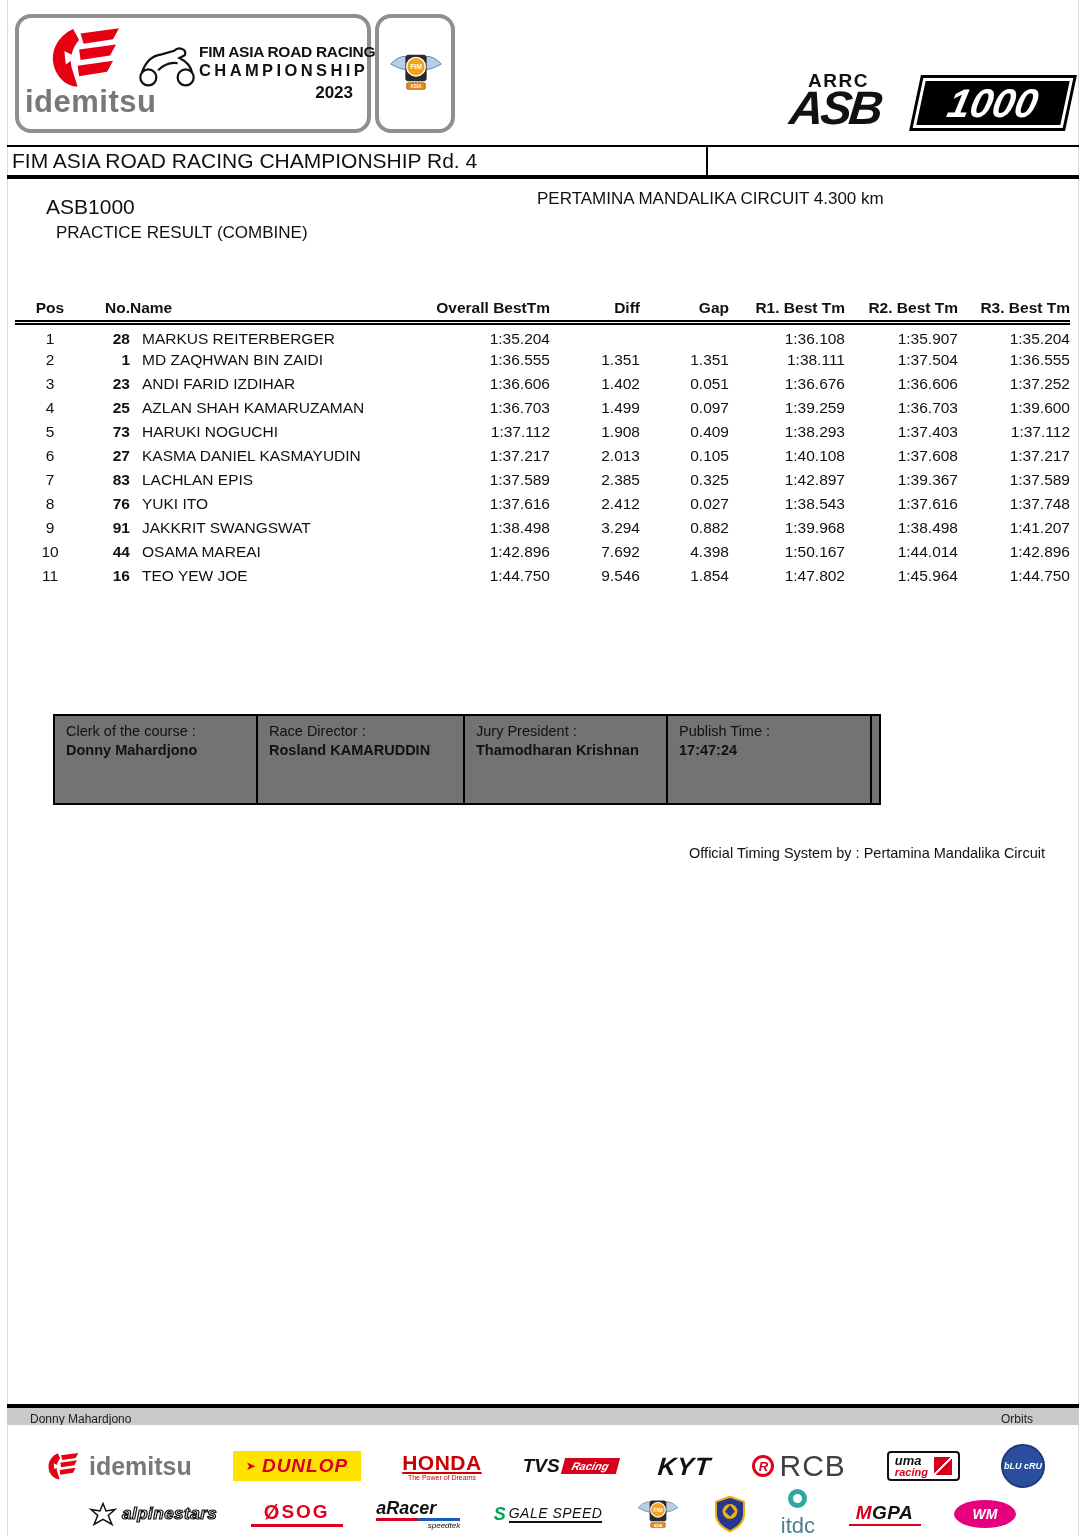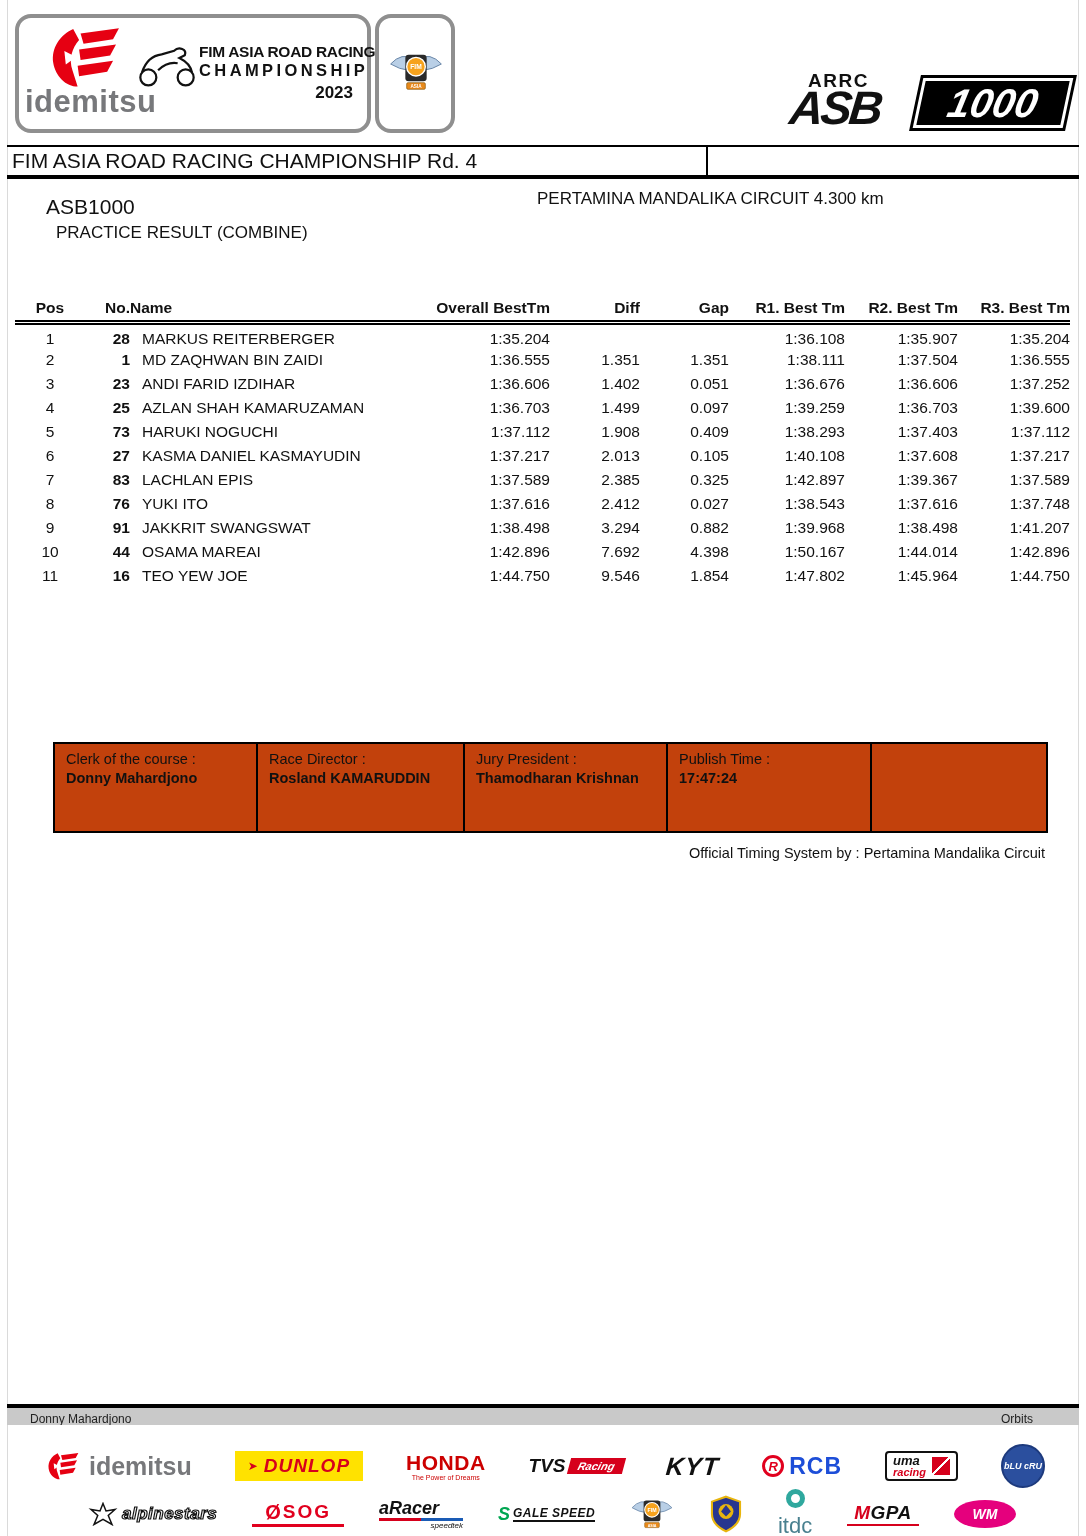--- a/index.html
+++ b/index.html
@@ -42,21 +42,21 @@
   .results th { font-size:15.5px; font-weight:bold; padding:0 0 3px 0; border-bottom:5px double #000; }
   .results td { font-size:15.5px; height:24px; white-space:nowrap; }
   .results tbody tr:first-child td { padding-top:5px; }
   .c-pos  { text-align:center; }
   .c-no   { text-align:right; }
   td.c-no { font-weight:bold; }
   .c-name { text-align:left; padding-left:12px; }
   .c-num  { text-align:right; }
 
   
-  .officials { position:absolute; left:53px; top:742px; width:995px; height:91px; border:2px solid #000; display:flex; background:#c2410c; }
+  .officials { position:absolute; left:53px; top:714px; width:828px; height:91px; border:2px solid #000; display:flex; background:#737373; }
   .off-cell { border-right:2px solid #000; padding:7px 11px; }
   .off-cell:nth-child(1){ width:203px; }
   .off-cell:nth-child(2){ width:207px; }
   .off-cell:nth-child(3){ width:203px; }
   .off-cell:nth-child(4){ width:204px; }
   .off-cell:nth-child(5){ width:171px; border-right:none; }
   .off-label { font-size:14.5px; }
   .off-name  { font-size:14.5px; font-weight:bold; margin-top:3px; }
   .timing-note { position:absolute; right:41px; top:845px; font-size:14.5px; }
 
@@ -73,32 +73,32 @@
 
   .idm-foot { gap:8px; }
   .idm-foot svg { width:36px; height:28px; }
   .idm-foot .t { font-size:25px; font-weight:bold; color:#77787b; }
 
   .dunlop { background:#ffe200; padding:4px 13px; gap:6px; }
   .dunlop .arrow { color:#d6001c; font-size:12px; }
   .dunlop .t { color:#d6001c; font-size:19px; font-weight:bold; font-style:italic; letter-spacing:1px; }
 
   .honda { flex-direction:column; line-height:1; }
-  .honda .t { color:#c00; font-size:21px; font-weight:bold; letter-spacing:.5px; }
+  .honda .t { color:#c00; font-size:21px; font-weight:bold; letter-spacing:.5px;text-decoration:underline; }
   .honda .sub { color:#c00; font-size:7px; margin-top:1px; }
 
   .tvs { gap:3px; }
   .tvs .t { font-size:19px; font-weight:bold; font-style:italic; }
   .tvs .r { background:#d6001c; color:#fff; font-size:11px; font-style:italic; font-weight:bold; padding:2px 9px; transform:skewX(-15deg); }
 
   .kyt .t { font-size:25px; font-weight:bold; font-style:italic; letter-spacing:1px; transform:skewX(-5deg); }
 
   .rcb { gap:5px; }
   .rcb-mark { width:22px; height:22px; border:3px solid #e1001e; border-radius:50%; color:#e1001e; font-weight:bold; font-style:italic; font-size:13px; display:flex; align-items:center; justify-content:center; }
-  .rcb .t { color:#1d4ed8; font-size:23px; font-weight:bold; letter-spacing:1px; }
+  .rcb .t { color:#404040; font-size:30px; font-weight:normal; letter-spacing:1px; }
 
   .uma { border:2px solid #111; border-radius:4px; padding:2px 6px; gap:6px; background:#fff; }
   .uma .words { display:flex; flex-direction:column; line-height:.95; }
   .uma .w1 { font-size:13px; font-weight:bold; font-style:italic; color:#111; }
   .uma .w2 { font-size:11px; font-weight:bold; font-style:italic; color:#d6001c; }
   .uma .flag { width:18px; height:18px; background:linear-gradient(135deg,#d6001c 45%,#fff 45%,#fff 55%,#d6001c 55%); }
 
   .blucru { width:44px; height:44px; border-radius:50%; background:#2b4f9e; border:2px solid #1d3a7d; justify-content:center; }
   .blucru .t { color:#fff; font-size:9px; font-weight:bold; font-style:italic; }
 
@@ -111,21 +111,21 @@
   .sog .o { font-size:20px; } .sog .t { font-size:19px; letter-spacing:2px; }
   .sog .bar { width:92px; height:3px; background:#e1001e; margin-top:2px; }
 
   .arc { flex-direction:column; align-items:flex-start; line-height:1; }
   .arc .t { font-size:18px; font-weight:bold; font-style:italic; }
   .arc .lines { width:84px; height:3px; background:linear-gradient(90deg,#d6001c 50%,#1a5bb5 50%); margin:1px 0; }
   .arc .sub { font-size:8px; font-style:italic; align-self:flex-end; }
 
   .gs { gap:3px; }
   .gs .s { color:#00a651; font-size:18px; font-weight:bold; font-style:italic; }
-  .gs .t { font-size:12px; font-weight:bold; font-style:italic; border-bottom:2px solid #111; letter-spacing:.5px; }
+  .gs .t { font-size:14px; font-weight:normal; font-style:italic; border-bottom:2px solid #111; letter-spacing:.5px; }
 
   .fim-badge-sm { width:44px; height:34px; }
   .shield svg { width:34px; height:38px; }
 
   .itdc { gap:5px;flex-direction:column; }
   .itdc .ring { width:19px; height:19px; border:5px solid #2fa89e; border-radius:50%; }
   .itdc .t { font-size:22px; color:#49808f; }
 
   .mgpa { flex-direction:column; line-height:1; }
   .mgpa .main { font-size:19px; font-weight:bold; font-style:italic; letter-spacing:.5px; }

